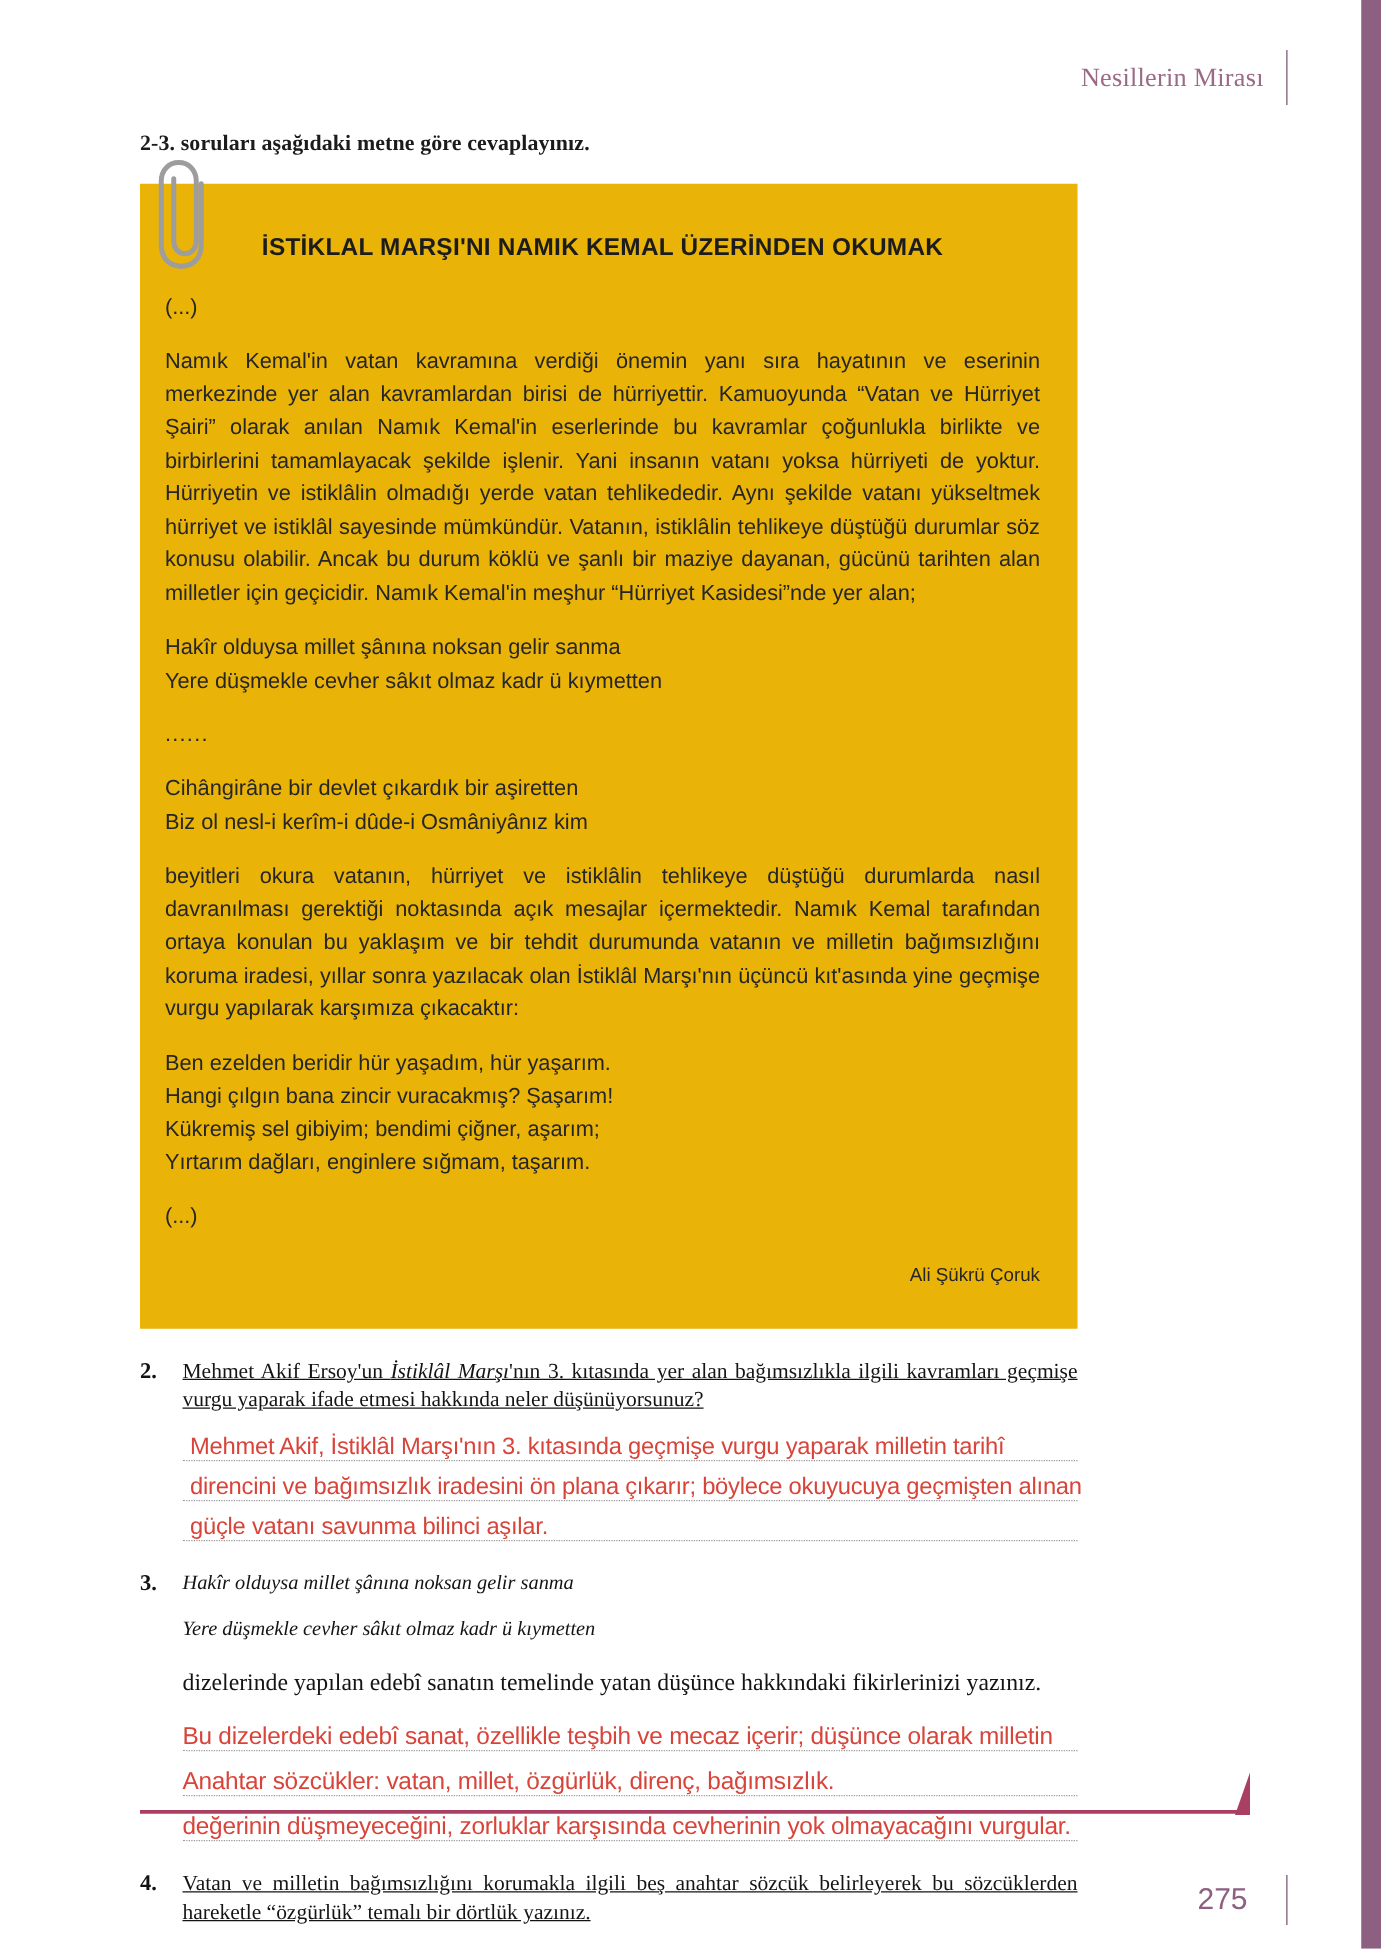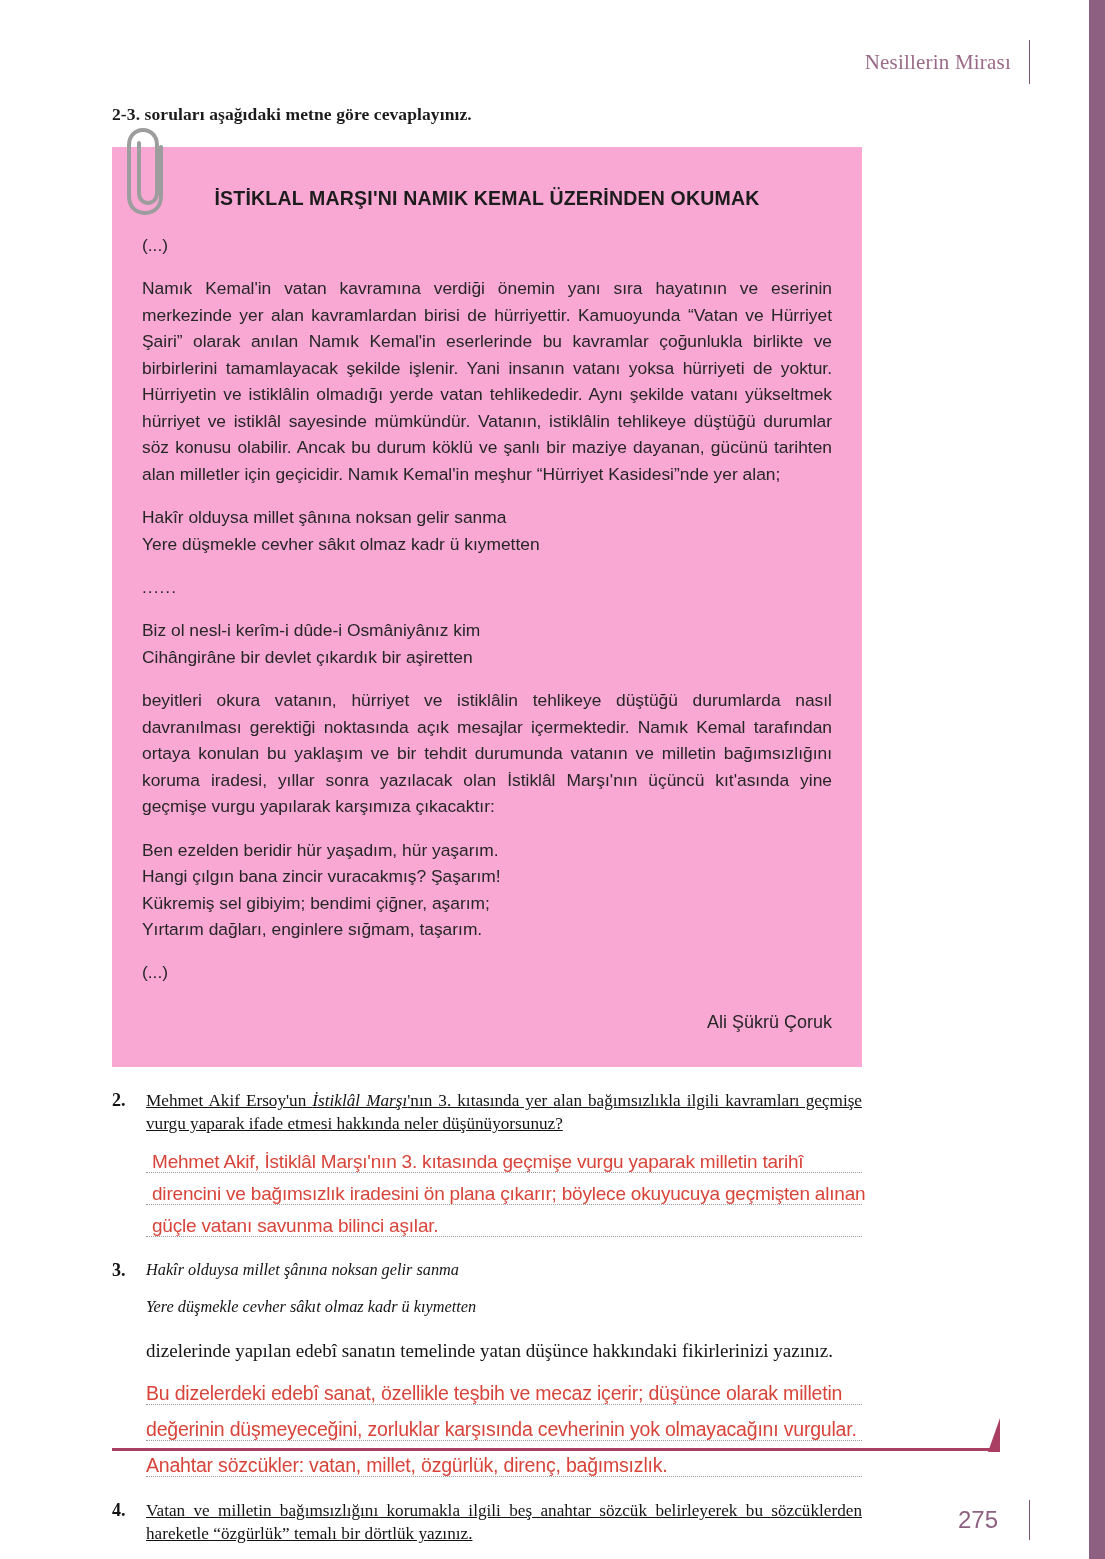--- a/index.html
+++ b/index.html
@@ -66,22 +66,22 @@
     color: #1b1b1b;
     letter-spacing: 0.1px;
   }
 
   
   .passage-wrap {
     position: relative;
     margin-top: 22px;
   }
   .passage {
-    background: #f9a8d4;
-    padding: 26px 30px 34px 30px;
+    background: #eab308;
+    padding: 26px 30px 34px 20px;
     box-sizing: border-box;
   }
   .paperclip {
     position: absolute;
     left: 13px;
     top: -22px;
     width: 54px;
     height: 96px;
     pointer-events: none;
   }
@@ -107,21 +107,21 @@
   }
   .passage .verse-line {
     display: block;
   }
   .passage .ellipsis-mark {
     letter-spacing: 1px;
   }
   .passage .byline {
     text-align: right;
     font-family: "Liberation Sans", sans-serif;
-    font-size: 18px;
+    font-size: 15px;
     color: #262626;
     margin-top: 26px;
   }
 
   
   .question {
     display: flex;
     align-items: flex-start;
     margin-top: 22px;
   }
@@ -279,22 +279,22 @@
       <p class="just">Namık Kemal'in vatan kavramına verdiği önemin yanı sıra hayatının ve eserinin merkezinde yer alan kavramlardan birisi de hürriyettir. Kamuoyunda “Vatan ve Hürriyet Şairi” olarak anılan Namık Kemal'in eserlerinde bu kavramlar çoğunlukla birlikte ve birbirlerini tamamlayacak şekilde işlenir. Yani insanın vatanı yoksa hürriyeti de yoktur. Hürriyetin ve istiklâlin olmadığı yerde vatan tehlikededir. Aynı şekilde vatanı yükseltmek hürriyet ve istiklâl sayesinde mümkündür. Vatanın, istiklâlin tehlikeye düştüğü durumlar söz konusu olabilir. Ancak bu durum köklü ve şanlı bir maziye dayanan, gücünü tarihten alan milletler için geçicidir. Namık Kemal'in meşhur “Hürriyet Kasidesi”nde yer alan;</p>
 
       <div class="verse">
         <span class="verse-line">Hakîr olduysa millet şânına noksan gelir sanma</span>
         <span class="verse-line">Yere düşmekle cevher sâkıt olmaz kadr ü kıymetten</span>
       </div>
 
       <p class="ellipsis-mark">......</p>
 
       <div class="verse">
+        <span class="verse-line">Cihângirâne bir devlet çıkardık bir aşiretten</span>
         <span class="verse-line">Biz ol nesl-i kerîm-i dûde-i Osmâniyânız kim</span>
-        <span class="verse-line">Cihângirâne bir devlet çıkardık bir aşiretten</span>
       </div>
 
       <p class="just">beyitleri okura vatanın, hürriyet ve istiklâlin tehlikeye düştüğü durumlarda nasıl davranılması gerektiği noktasında açık mesajlar içermektedir. Namık Kemal tarafından ortaya konulan bu yaklaşım ve bir tehdit durumunda vatanın ve milletin bağımsızlığını koruma iradesi, yıllar sonra yazılacak olan İstiklâl Marşı'nın üçüncü kıt'asında yine geçmişe vurgu yapılarak karşımıza çıkacaktır:</p>
 
       <div class="verse">
         <span class="verse-line">Ben ezelden beridir hür yaşadım, hür yaşarım.</span>
         <span class="verse-line">Hangi çılgın bana zincir vuracakmış? Şaşarım!</span>
         <span class="verse-line">Kükremiş sel gibiyim; bendimi çiğner, aşarım;</span>
         <span class="verse-line">Yırtarım dağları, enginlere sığmam, taşarım.</span>
       </div>
@@ -329,24 +329,24 @@
     <div class="q-body">
       <p class="q-verse first">Hakîr olduysa millet şânına noksan gelir sanma</p>
       <p class="q-verse">Yere düşmekle cevher sâkıt olmaz kadr ü kıymetten</p>
       <p class="q-followup">dizelerinde yapılan edebî sanatın temelinde yatan düşünce hakkındaki fikirlerinizi yazınız.</p>
 
       <div class="answer q3">
         <div class="answer-line">
           <span class="ans-text">Bu dizelerdeki edebî sanat, özellikle teşbih ve mecaz içerir; düşünce olarak milletin</span>
         </div>
         <div class="answer-line">
+          <span class="ans-text">Anahtar sözcükler: vatan, millet, özgürlük, direnç, bağımsızlık.</span>
+        </div>
+        <div class="answer-line">
           <span class="ans-text">değerinin düşmeyeceğini, zorluklar karşısında cevherinin yok olmayacağını vurgular.</span>
-        </div>
-        <div class="answer-line">
-          <span class="ans-text">Anahtar sözcükler: vatan, millet, özgürlük, direnç, bağımsızlık.</span>
         </div>
       </div>
     </div>
   </div>
 
   <div class="question">
     <div class="q-num">4.</div>
     <div class="q-body">
       <p class="q-prompt">Vatan ve milletin bağımsızlığını korumakla ilgili beş anahtar sözcük belirleyerek bu sözcüklerden hareketle “özgürlük” temalı bir dörtlük yazınız.</p>
 

